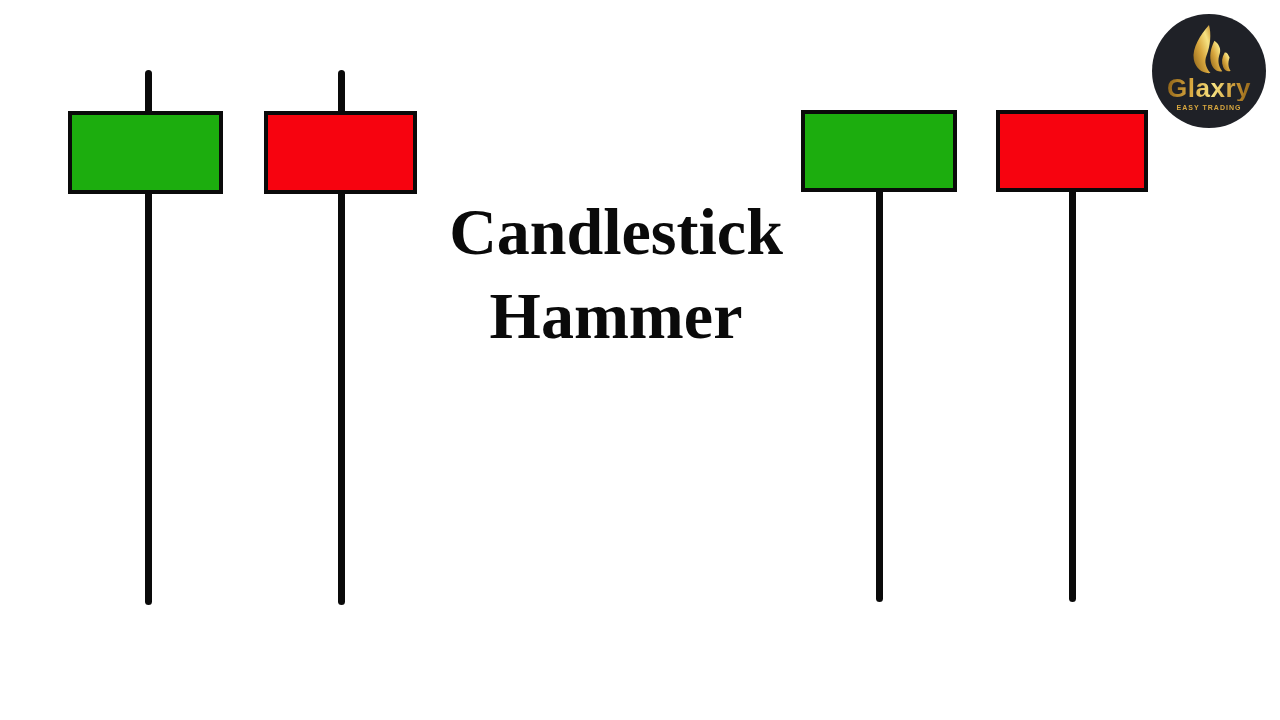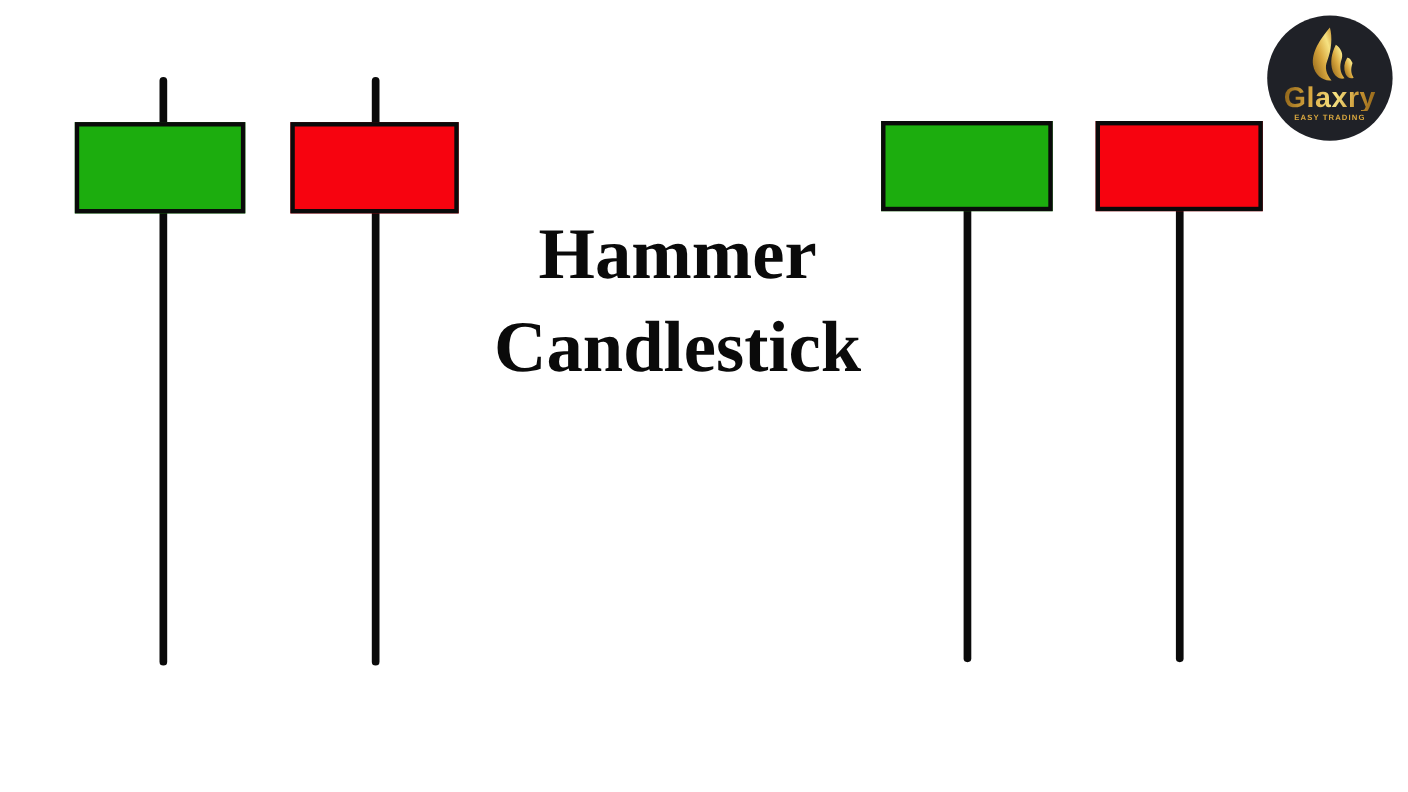--- a/index.html
+++ b/index.html
@@ -116,22 +116,22 @@
     <div class="wick c3-lower"></div>
     <div class="body bullish c3-body"></div>
   </div>
 
   <div>
     <div class="wick c4-lower"></div>
     <div class="body bearish c4-body"></div>
   </div>
 
   <div class="title">
+    <div>Candlestick</div>
     <div>Hammer</div>
-    <div>Candlestick</div>
   </div>
 
   <div class="logo">
     <span>
       <svg width="54" height="56" viewBox="0 0 110 110" aria-hidden="true">
         <defs>
           <linearGradient id="goldgrad" x1="0" y1="1" x2="1" y2="0">
             <stop offset="0" stop-color="#8a5f16"></stop>
             <stop offset="0.45" stop-color="#d9a83f"></stop>
             <stop offset="0.75" stop-color="#f6e282"></stop>

